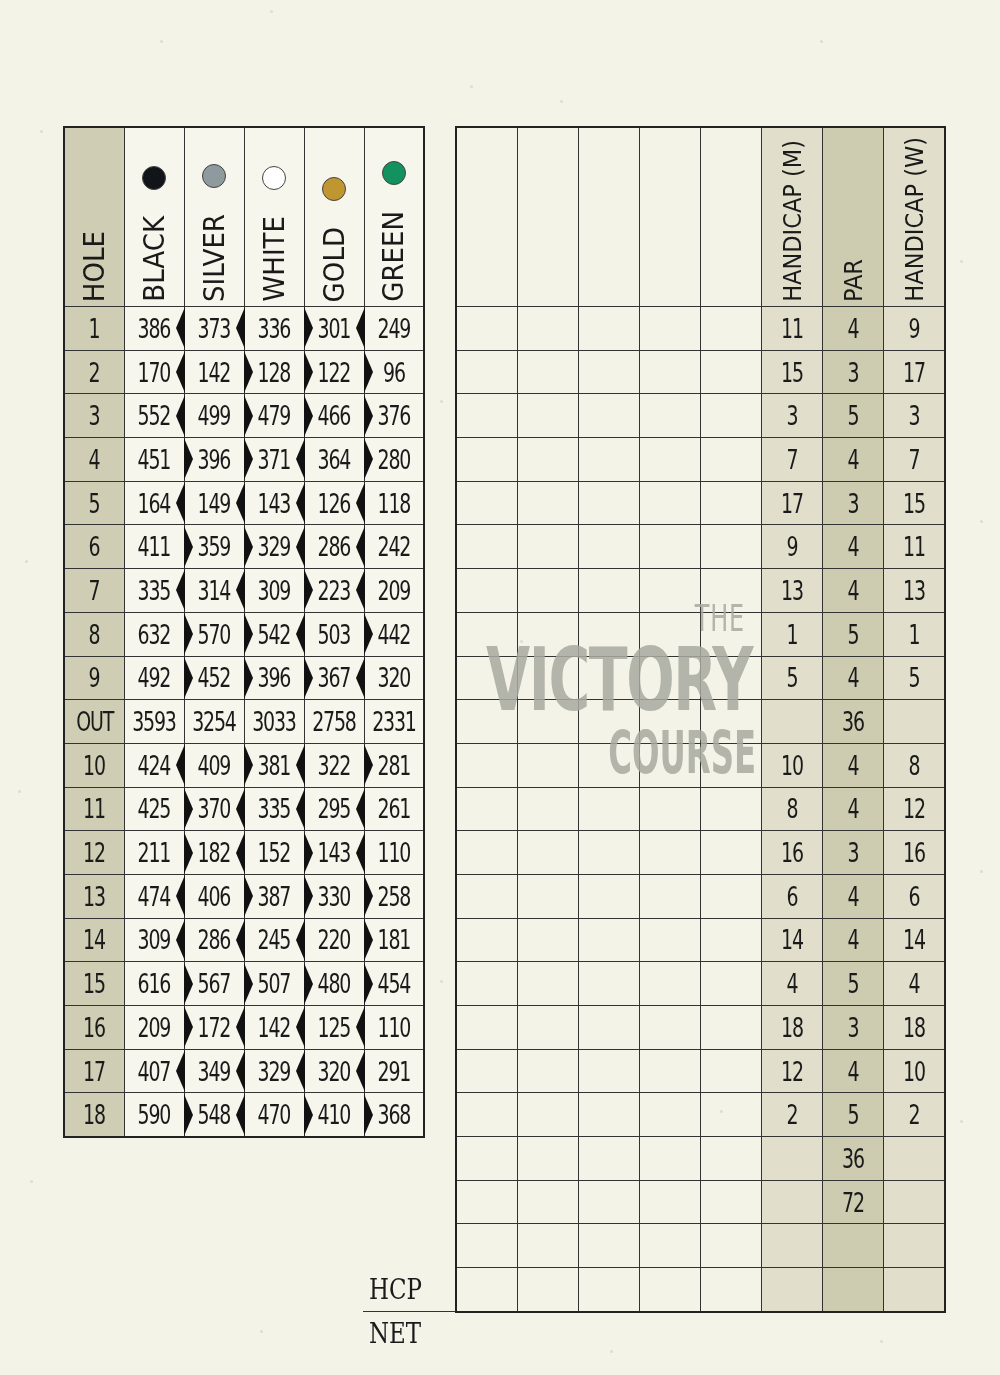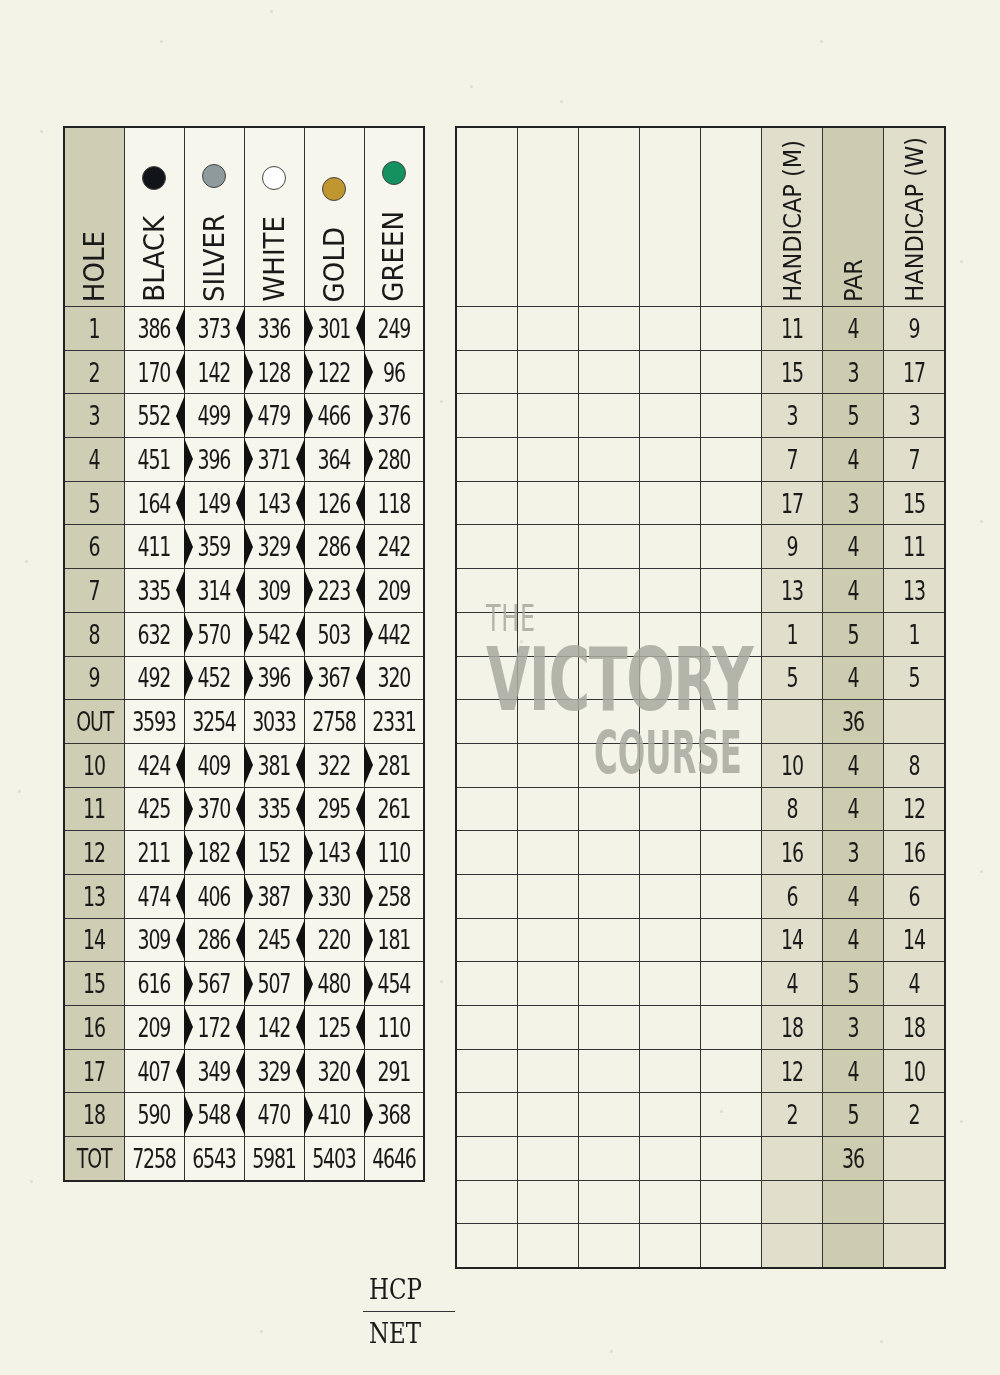--- a/index.html
+++ b/index.html
@@ -28,21 +28,21 @@
   #right td{width:60px;}
   .hcpcol{background:#e1dfcb;}
   .parcol{background:#cdcbb0;}
   .blank{background:transparent;}
   #sumlabels{position:absolute;left:363px;top:1268px;width:92px;}
   .sumlbl{height:43px;line-height:43px;font-size:28px;text-align:left;padding-left:6px;
      font-family:"DejaVu Serif","Liberation Serif",serif;font-weight:normal;}
   .sumlbl .t{display:inline-block;transform:scaleX(.82);transform-origin:left;}
   .sumlbl.first{border-bottom:1.5px solid #333;}
   #watermark{position:absolute;left:486px;top:596px;color:#a9aba0;opacity:.85;pointer-events:none;
-     font-family:"DejaVu Sans Condensed","DejaVu Sans",sans-serif;font-weight:bold;z-index:3;}
+     font-family:"DejaVu Sans Condensed","DejaVu Sans",sans-serif;font-weight:bold;z-index:3;text-align:right;}
   #watermark .the{font-size:38px;font-weight:normal;letter-spacing:1px;transform:scaleX(.7);transform-origin:left;display:block;height:40px;}
   #watermark .victory{font-size:88px;letter-spacing:-2px;transform:scaleX(.72);transform-origin:left;display:block;height:88px;line-height:88px;}
   #watermark .course{font-size:58px;transform:scaleX(.62);transform-origin:left;display:block;margin-left:108px;line-height:58px;}
 </style>
 </head>
 <body>
 
 <div id="specks">
     <span class="speck" style="left: 40px; top: 130px;"></span>
     <span class="speck" style="left: 160px; top: 40px;"></span>
@@ -229,28 +229,20 @@
         <td class="teecell"><span class="t">291</span></td>
       </tr>
       <tr>
         <td class="holecol"><span class="t">18</span></td>
         <td class="teecell"><span class="t">590</span></td>
         <td class="teecell"><span class="t">548</span><span class="arrowL"></span><span class="arrowR"></span></td>
         <td class="teecell"><span class="t">470</span></td>
         <td class="teecell"><span class="t">410</span><span class="arrowR"></span></td>
         <td class="teecell"><span class="t">368</span><span class="arrowR"></span></td>
       </tr>
-      <tr>
-        <td class="holecol"><span class="t">TOT</span></td>
-        <td class="teecell"><span class="t">7258</span></td>
-        <td class="teecell"><span class="t">6543</span></td>
-        <td class="teecell"><span class="t">5981</span></td>
-        <td class="teecell"><span class="t">5403</span></td>
-        <td class="teecell"><span class="t">4646</span></td>
-      </tr>
     </tbody>
 </table>
 
 <div id="sumlabels">
   <div class="sumlbl first"><span class="t">HCP</span></div>
   <div class="sumlbl"><span class="t">NET</span></div>
 </div>
 
 <table id="right">
   <tbody id="right-body">
@@ -455,20 +447,30 @@
         <td class="hcpcol"><span class="t">2</span></td>
       </tr>
       <tr>
         <td class="blank"></td>
         <td class="blank"></td>
         <td class="blank"></td>
         <td class="blank"></td>
         <td class="blank"></td>
         <td class="hcpcol"><span class="t"></span></td>
         <td class="parcol"><span class="t">36</span></td>
+        <td class="hcpcol"><span class="t"></span></td>
+      </tr>
+      <tr>
+        <td class="blank"></td>
+        <td class="blank"></td>
+        <td class="blank"></td>
+        <td class="blank"></td>
+        <td class="blank"></td>
+        <td class="hcpcol"><span class="t"></span></td>
+        <td class="parcol"><span class="t">72</span></td>
         <td class="hcpcol"><span class="t"></span></td>
       </tr>
       <tr>
         <td class="blank"></td>
         <td class="blank"></td>
         <td class="blank"></td>
         <td class="blank"></td>
         <td class="blank"></td>
         <td class="hcpcol"><span class="t"></span></td>
         <td class="parcol"><span class="t"></span></td>

